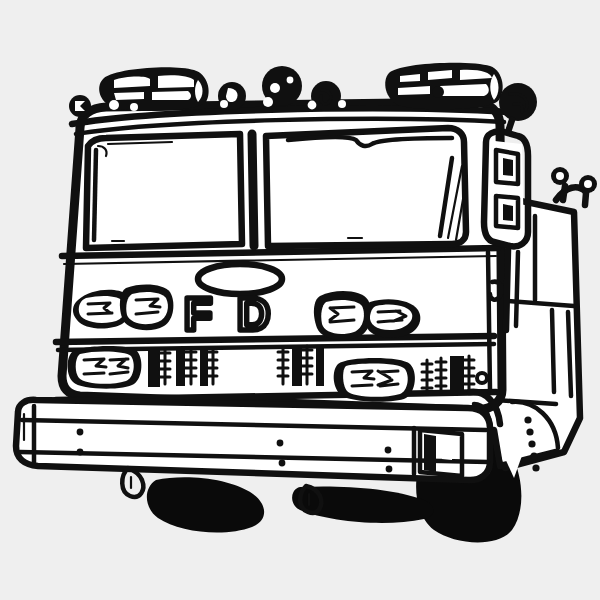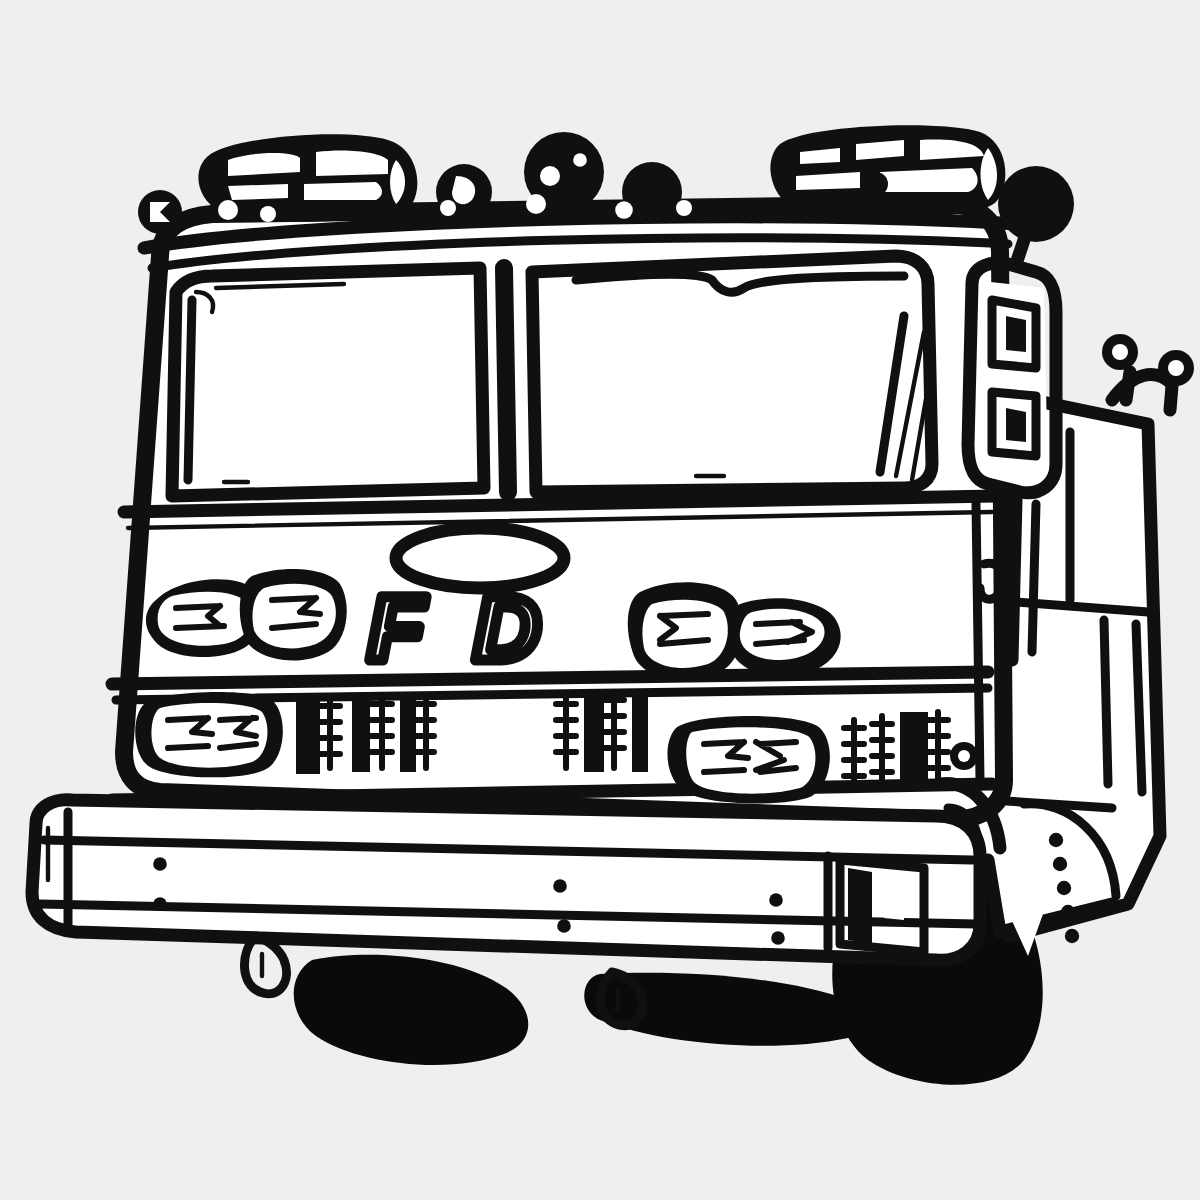--- a/index.html
+++ b/index.html
@@ -11,21 +11,20 @@
     width: 600px;
     height: 600px;
     overflow: hidden;
     font-family: "Liberation Sans", sans-serif;
   }
   #artboard {
     position: relative;
     width: 600px;
     height: 600px;
     background: #a21caf;
-    font-style: italic;
   }
   #artboard svg {
     display: block;
     width: 600px;
     height: 600px;
   }
   .ink      { fill: #101010; }
   .paper    { fill: #ffffff; }
   .tire     { fill: #0a0a0a; }
   .stroke   { fill: none; stroke: #101010; stroke-linecap: round; stroke-linejoin: round; }

